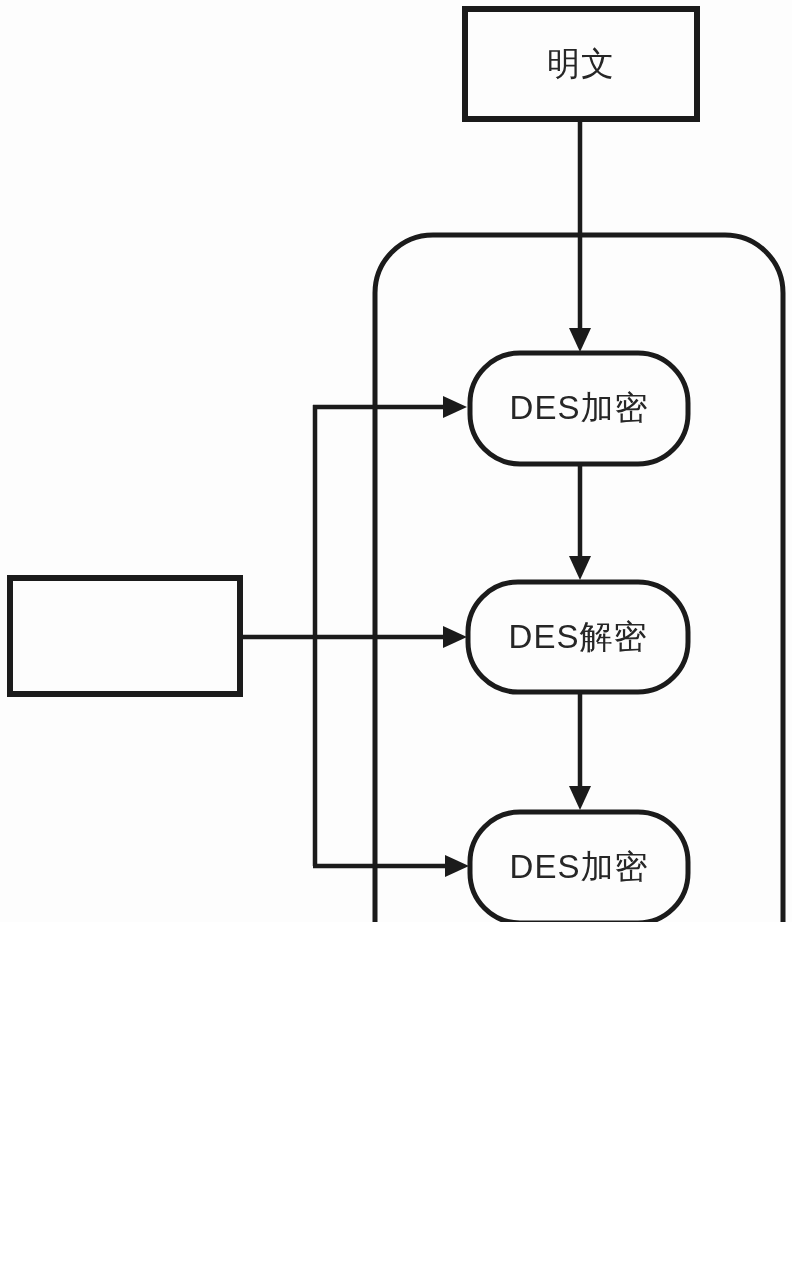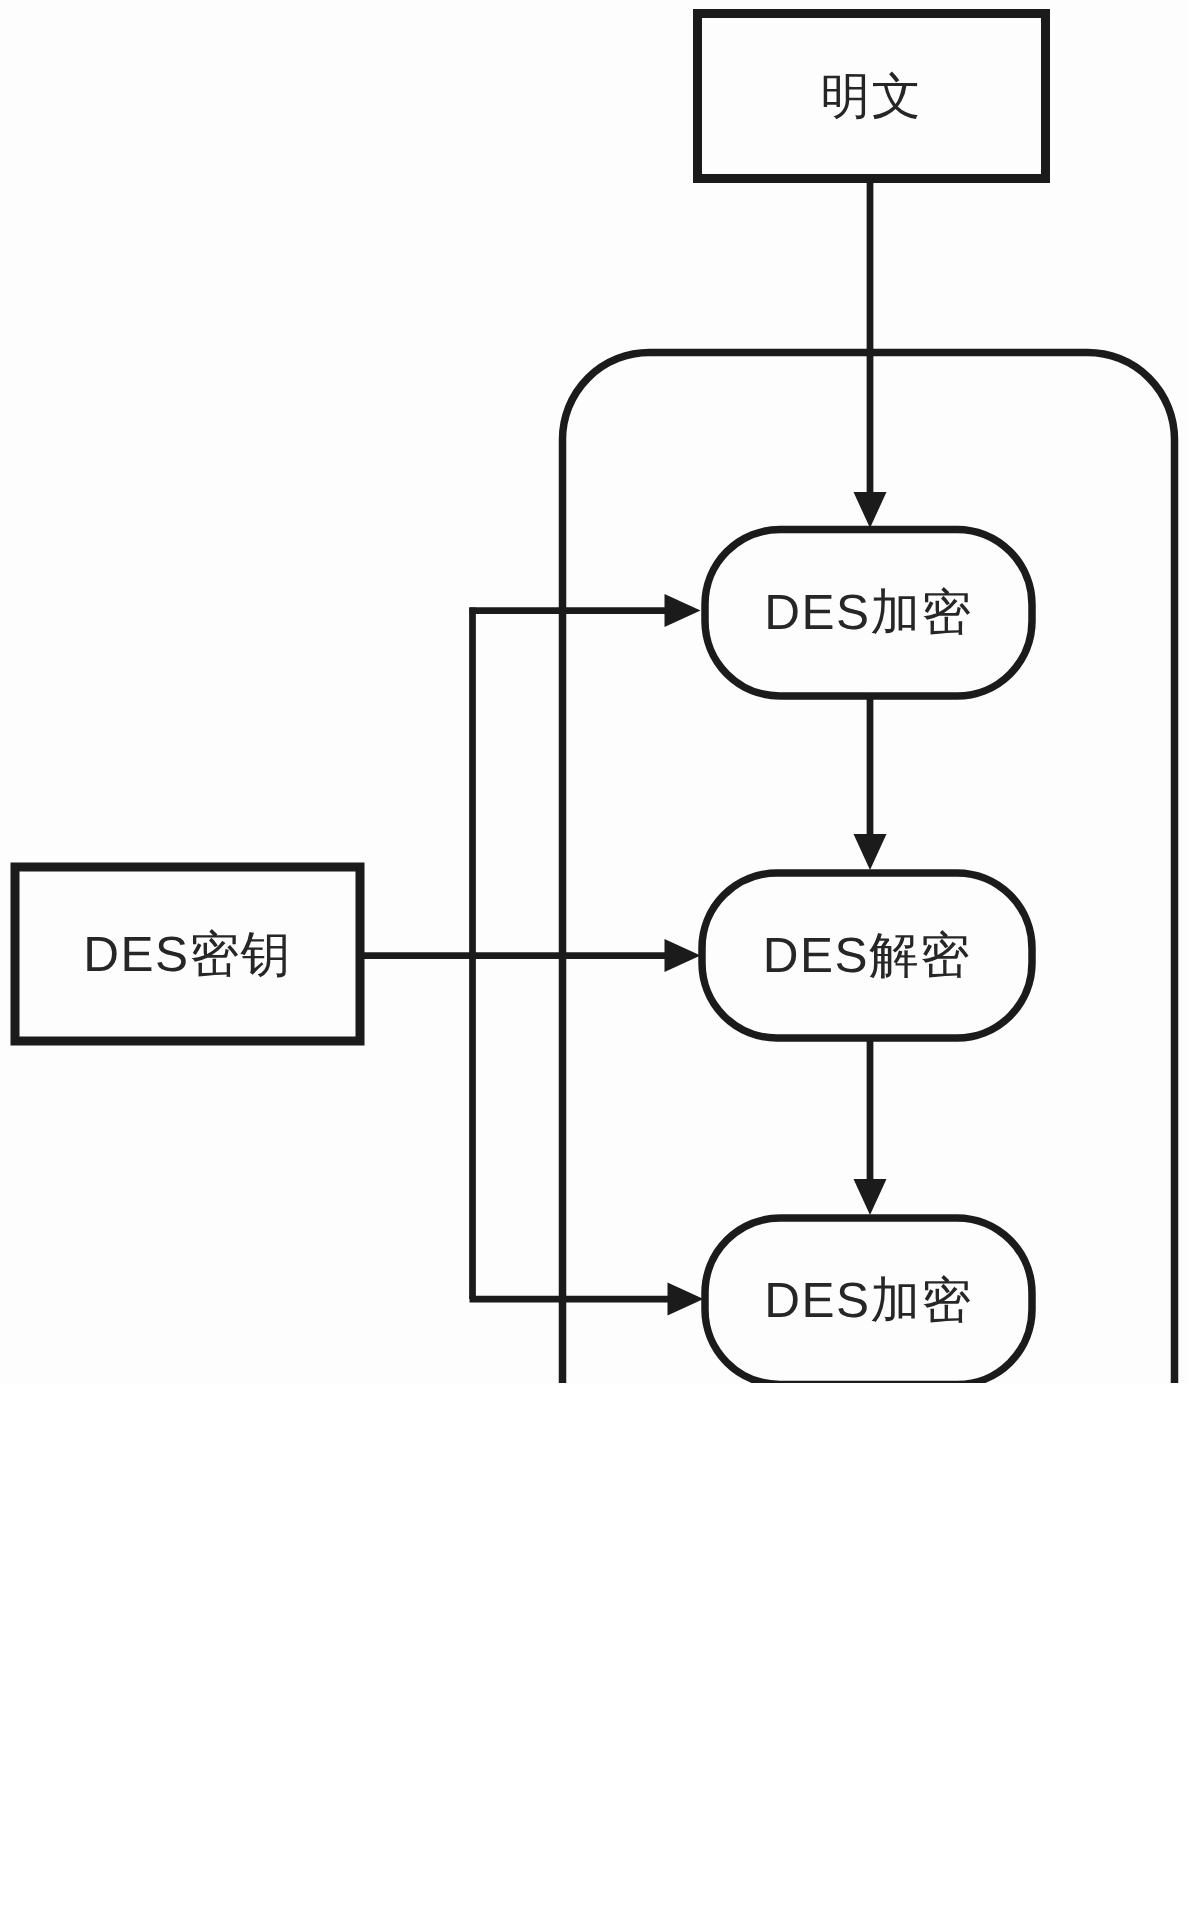--- a/index.html
+++ b/index.html
@@ -74,21 +74,20 @@
       <polygon points="580,810 569,786 591,786"></polygon>
       <polygon points="580,1150 569,1126 591,1126"></polygon>
       <polygon points="467,407 443,396 443,418"></polygon>
       <polygon points="467,637 443,626 443,648"></polygon>
       <polygon points="469,866 445,855 445,877"></polygon>
     </g>
   </svg>
 
   <div class="node-label lbl-plaintext">明文</div>
 
-  <div class="node-label lbl-key">DES密钥</div>
 
   <div class="node-label lbl-encrypt-1">DES加密</div>
 
   <div class="node-label lbl-decrypt">DES解密</div>
 
   <div class="node-label lbl-encrypt-2">DES加密</div>
 
 </div>
 
 </body></html>

